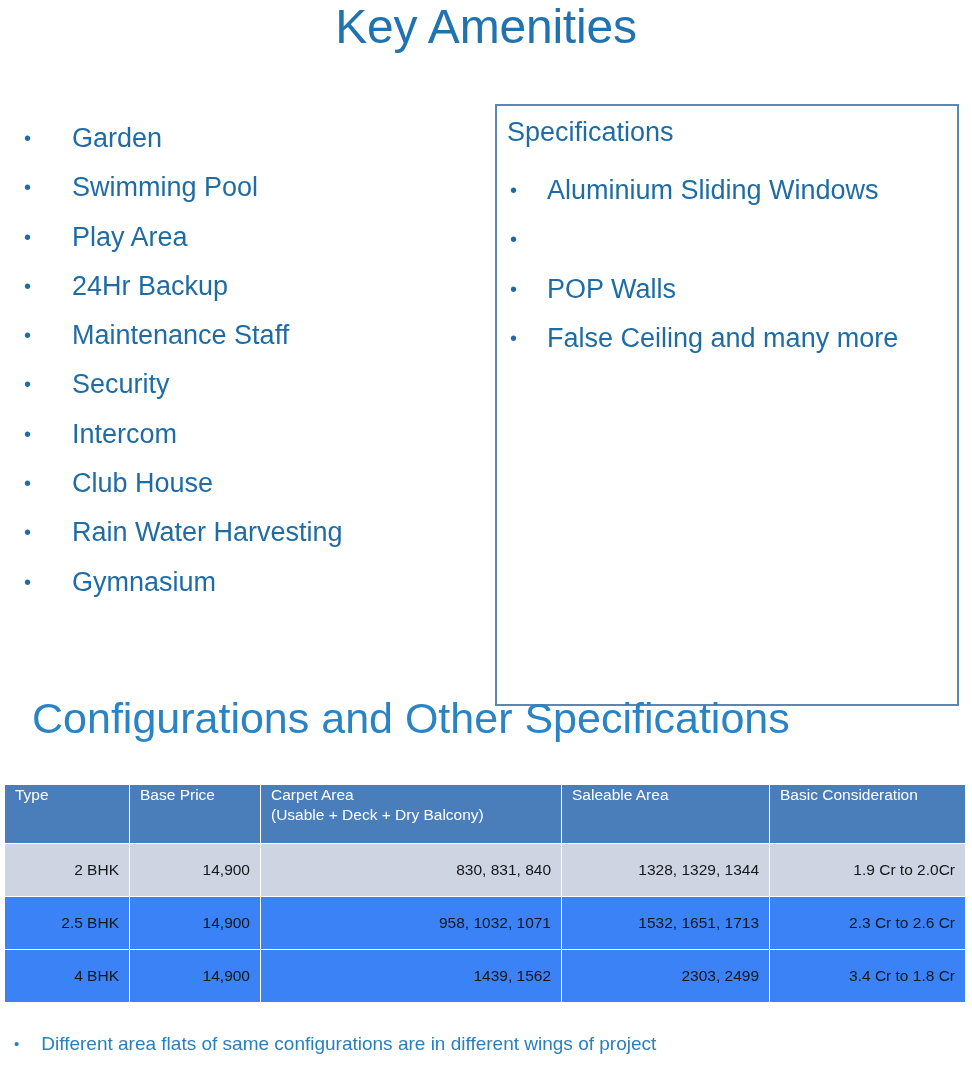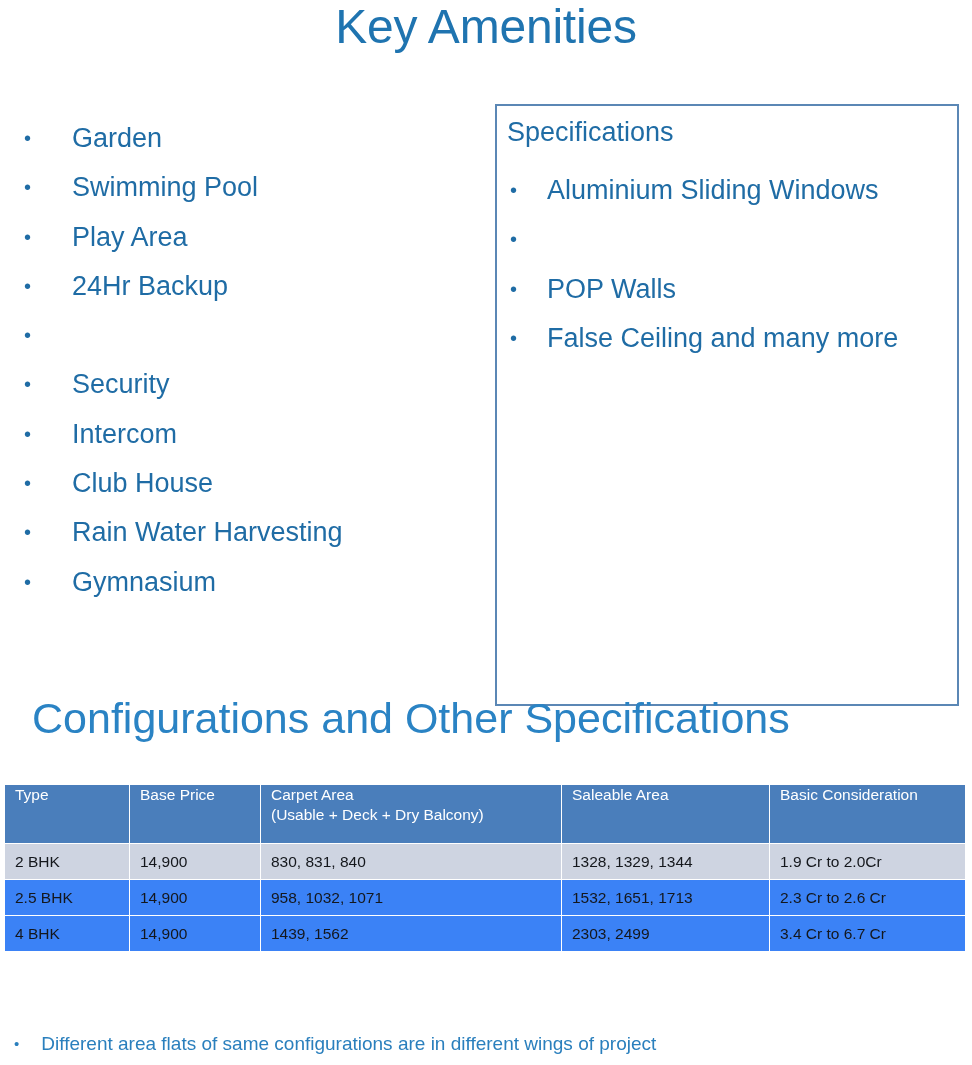--- a/index.html
+++ b/index.html
@@ -134,23 +134,24 @@
     font-weight: normal;
   }
   .config-table thead th {
     background: #4a7ebb;
     color: #ffffff;
     height: 58px;
     vertical-align: top;
     line-height: 20px;
   }
   .config-table tbody td {
-    height: 35px;
+    height: 52px;
     color: #14171c;
     font-size: 15.5px;
+    text-align: right;
   }
   .config-table tbody tr.odd td { background: #ced4e1; }
   .config-table tbody tr.even td { background: #3b82f6; }
 
   .col-type  { width: 124px; }
   .col-price { width: 130px; }
   .col-carpet{ width: 300px; }
   .col-sale  { width: 207px; }
   .col-basic { width: 195px; }
 
@@ -190,20 +191,21 @@
   <li>
     <span class="bullet">•</span>
     <span>Play Area</span>
   </li>
   <li>
     <span class="bullet">•</span>
     <span>24Hr Backup</span>
   </li>
   <li>
     <span class="bullet">•</span>
+    <span>Maintenance Staff</span>
   </li>
   <li>
     <span class="bullet">•</span>
     <span>Security</span>
   </li>
   <li>
     <span class="bullet">•</span>
     <span>Intercom</span>
   </li>
   <li>
@@ -284,21 +286,21 @@
       <td>14,900</td>
       <td>958, 1032, 1071</td>
       <td>1532, 1651, 1713</td>
       <td>2.3 Cr to 2.6 Cr</td>
     </tr>
     <tr class="even">
       <td>4 BHK</td>
       <td>14,900</td>
       <td>1439, 1562</td>
       <td>2303, 2499</td>
-      <td>3.4 Cr to 6.7 Cr</td>
+      <td>3.4 Cr to 1.8 Cr</td>
     </tr>
   </tbody>
 </table>
 
 <div class="footnote">
   <span class="bullet">•</span>
   <span class="fn-text">Different area flats of same configurations are in different wings of project</span>
 </div>
 
 </body></html>

